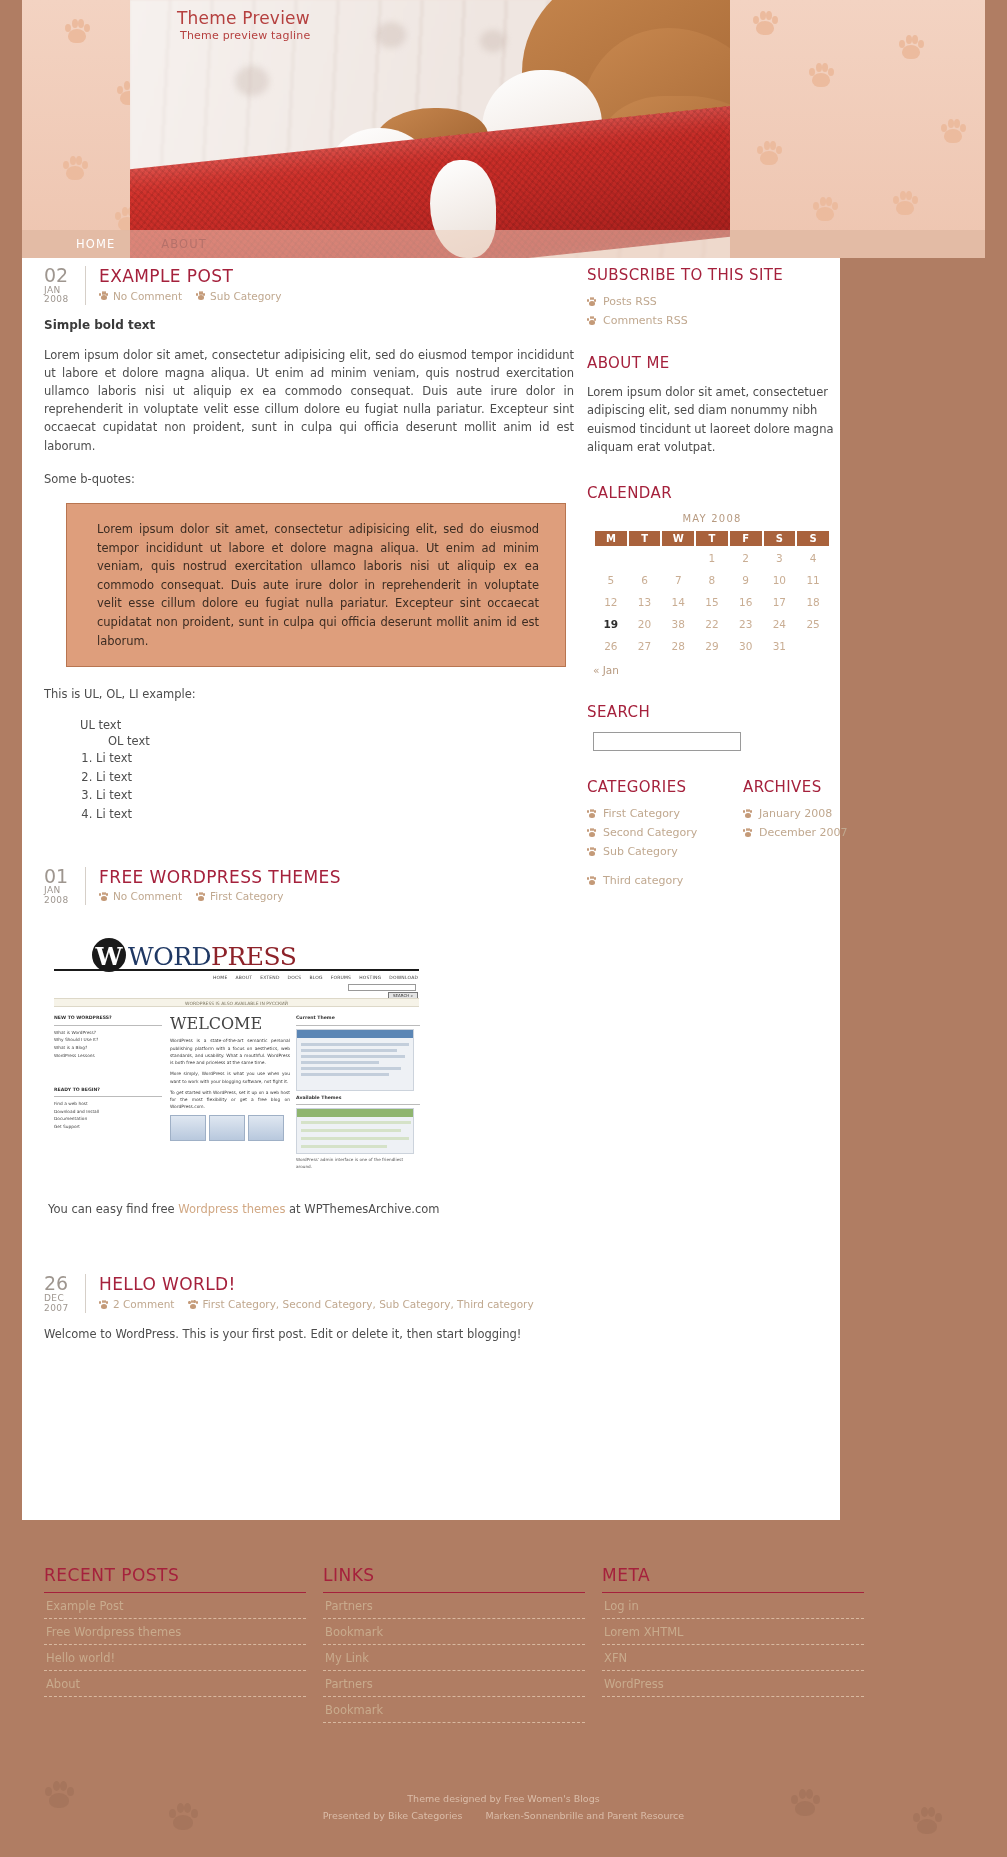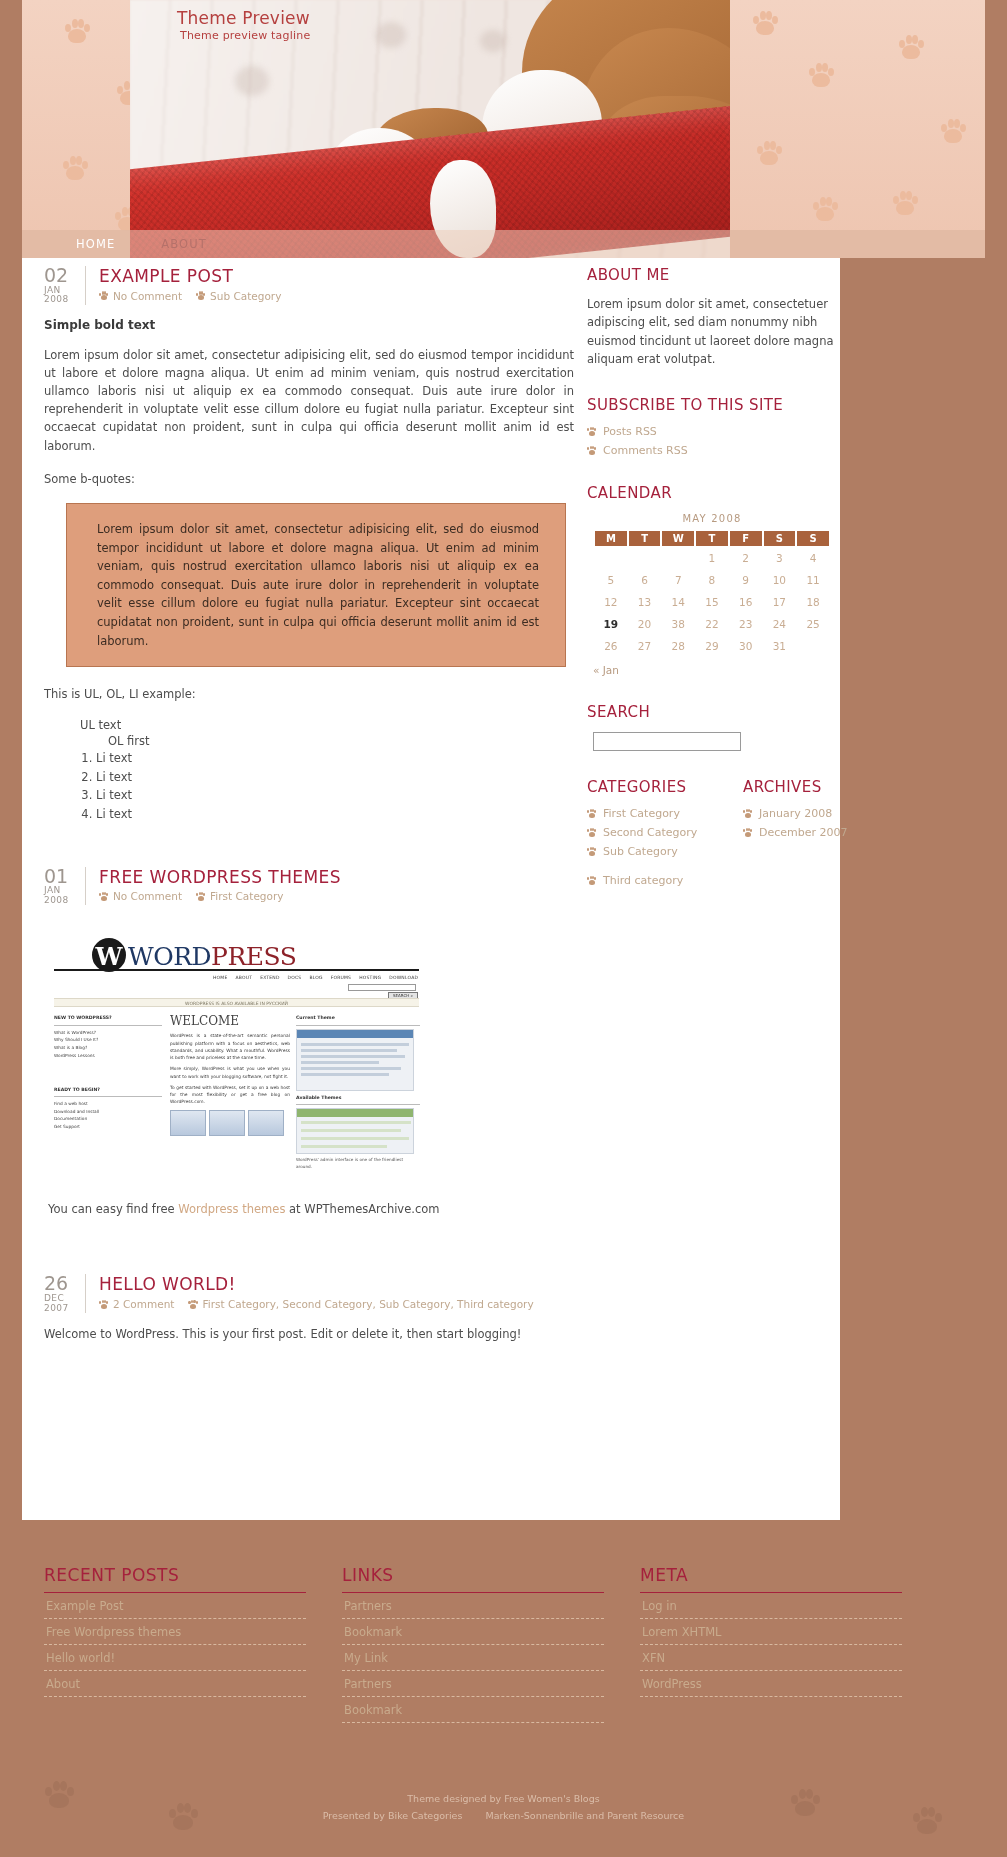--- a/index.html
+++ b/index.html
@@ -196,21 +196,21 @@
   .wp-band {
     position:absolute; left:6px; top:62px; width:365px; height:9px;
     background:#f6f3e8; border-top:1px solid #ddd8c8; border-bottom:1px solid #ddd8c8;
     font-size:4.5px; color:#7a7460; text-align:center; line-height:9px;
   }
   .wp-colL { position:absolute; left:6px; top:78px; width:108px; }
   .wp-colM { position:absolute; left:122px; top:78px; width:120px; }
   .wp-colR { position:absolute; left:248px; top:78px; width:124px; }
   .wp-hbar { height:1px; background:#bbb; margin:2px 0 3px; }
   .wp-li { font-size:4.3px; color:#444; line-height:1.8; }
-  .wp-welcome { font-family:"DejaVu Serif", serif; font-size:12px; color:#444; margin-bottom:4px; }
+  .wp-welcome { font-family:"DejaVu Serif", serif; font-size:16px; color:#444; margin-bottom:4px; }
   .wp-txt { font-size:4.4px; color:#3b3b3b; line-height:1.65; text-align:justify; }
   .wp-screenbox { width:118px; height:62px; background:#eef1f5; border:1px solid #ccd3dc; margin-bottom:3px; position:relative; overflow:hidden;}
   .wp-screenbox .bar { position:absolute; left:0; top:0; right:0; height:8px; background:#5b86b5; }
   .wp-screenbox .rowx { position:absolute; left:4px; height:3px; background:#c3cedb; }
   .wp-cap { font-size:4.2px; color:#555; line-height:1.6; }
   .wp-thumbs { display:flex; gap:3px; margin-top:4px; }
   .wp-thumb { width:36px; height:26px; background:linear-gradient(#dfe7f1,#b8c8dd); border:1px solid #9fb0c6; }
 
   .tail-line { font-size:11.5px; color:#4d4d4d; margin:10px 0 0 4px; }
   .tail-line a { color:#d1a884; text-decoration:none; }
@@ -250,21 +250,21 @@
   .two-col { display:flex; gap:24px; }
   .two-col .col-a { width:132px; }
   .two-col .col-b { width:150px; }
   .taxlist { list-style:none; margin:0; padding:0; }
   .taxlist li { display:flex; align-items:center; gap:7px; font-size:11px; color:#c0a88f; margin-bottom:6px; cursor:pointer; }
   .taxlist li.gap { margin-top:16px; }
 
   
   .footer-widgets {
     position:absolute; left:22px; top:1565px; width:963px; height:200px;
-    display:flex; padding-left:22px; gap:36px;
+    display:flex; padding-left:22px; gap:17px;
   }
   .fw { width:262px; }
   .fw.links { width:262px; margin-left:0px; }
   .fw-title {
     font-size:17px; color:#a5213c; letter-spacing:.5px; font-weight:normal;
     margin:0 0 7px 0;
   }
   .fw-rule { height:1px; background:#a5213c; margin-bottom:0; }
   .fw-list { list-style:none; margin:0; padding:0; }
   .fw-list li {
@@ -446,21 +446,21 @@
         </div>
 
         <div class="post-body">
           <p class="bold-lead">Simple bold text</p>
           <p class="para">Lorem ipsum dolor sit amet, consectetur adipisicing elit, sed do eiusmod tempor incididunt ut labore et dolore magna aliqua. Ut enim ad minim veniam, quis nostrud exercitation ullamco laboris nisi ut aliquip ex ea commodo consequat. Duis aute irure dolor in reprehenderit in voluptate velit esse cillum dolore eu fugiat nulla pariatur. Excepteur sint occaecat cupidatat non proident, sunt in culpa qui officia deserunt mollit anim id est laborum.</p>
           <p class="para short">Some b-quotes:</p>
           <blockquote>Lorem ipsum dolor sit amet, consectetur adipisicing elit, sed do eiusmod tempor incididunt ut labore et dolore magna aliqua. Ut enim ad minim veniam, quis nostrud exercitation ullamco laboris nisi ut aliquip ex ea commodo consequat. Duis aute irure dolor in reprehenderit in voluptate velit esse cillum dolore eu fugiat nulla pariatur. Excepteur sint occaecat cupidatat non proident, sunt in culpa qui officia deserunt mollit anim id est laborum.</blockquote>
           <p class="para short">This is UL, OL, LI example:</p>
           <div class="list-block">
             <div class="ul-lvl">UL text</div>
-            <div class="ol-lvl">OL first</div>
+            <div class="ol-lvl">OL text</div>
             <ol class="ol-list">
               <li>Li text</li>
               <li>Li text</li>
               <li>Li text</li>
               <li>Li text</li>
             </ol>
           </div>
         </div>
       </div>
 
@@ -615,25 +615,20 @@
           </div>
         </div>
         <div class="post-body" style="padding-top:0;">
           <p class="hello-body">Welcome to WordPress. This is your first post. Edit or delete it, then start blogging!</p>
         </div>
       </div>
 
     </div>
 
     <div class="sidebar">
-
-      <div class="widget">
-        <h3 class="wtitle">ABOUT ME</h3>
-        <p class="wtext">Lorem ipsum dolor sit amet, consectetuer adipiscing elit, sed diam nonummy nibh euismod tincidunt ut laoreet dolore magna aliquam erat volutpat.</p>
-      </div>
 
       <div class="widget">
         <h3 class="wtitle">SUBSCRIBE TO THIS SITE</h3>
         <ul class="rsslist">
           <li>
             <span class="pawicon">
                 <i class="pad"></i>
                 <i class="t1"></i>
                 <i class="t2"></i>
                 <i class="t3"></i>
@@ -645,20 +640,25 @@
             <span class="pawicon">
                 <i class="pad"></i>
                 <i class="t1"></i>
                 <i class="t2"></i>
                 <i class="t3"></i>
                 <i class="t4"></i>
               </span>
             <span>Comments RSS</span>
           </li>
         </ul>
+      </div>
+
+      <div class="widget">
+        <h3 class="wtitle">ABOUT ME</h3>
+        <p class="wtext">Lorem ipsum dolor sit amet, consectetuer adipiscing elit, sed diam nonummy nibh euismod tincidunt ut laoreet dolore magna aliquam erat volutpat.</p>
       </div>
 
       <div class="widget">
         <h3 class="wtitle">CALENDAR</h3>
         <div class="cal-wrap">
           <div class="cal-caption">MAY 2008</div>
           <table class="cal">
             <thead>
               <tr>
                 <th>M</th>

